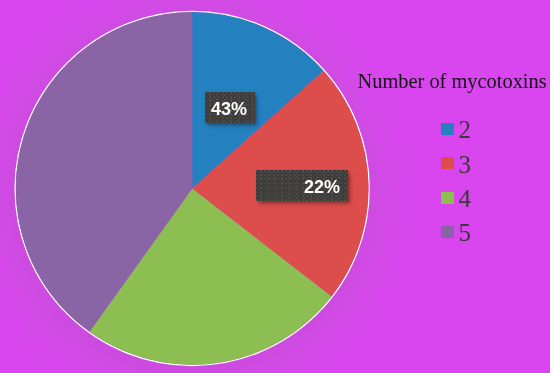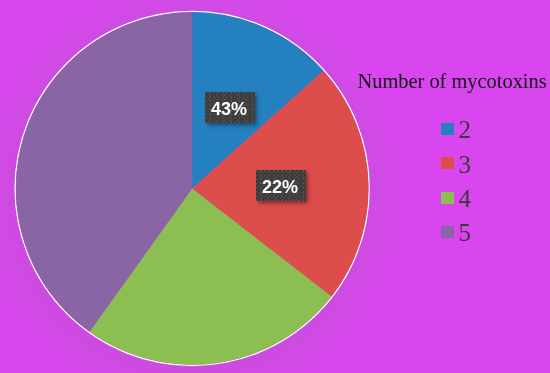--- a/index.html
+++ b/index.html
@@ -31,21 +31,21 @@
   .legend-item.i3{top:220.1px;}
   .legend-swatch{position:absolute;left:0;top:5.8px;width:13px;height:12px;}
   .legend-label{position:absolute;left:17.5px;top:0;font-size:25px;color:#3a3a3a;
                 line-height:1;white-space:nowrap;font-family:"Liberation Serif", serif;}
 
   
   .dlabel{position:absolute;width:50px;height:31px;
           display:flex;align-items:center;justify-content:center;
           box-shadow:1.5px 2px 3px rgba(0,0,0,0.30), 3px 3.5px 5px rgba(0,0,0,0.13);}
   .dlabel.d0{left:205px;top:92px;}
-  .dlabel.d1{left:256px;top:170px;}
+  .dlabel.d1{left:256px;top:170px;padding-left:42px;}
   .dlabel.d2{left:181.5px;top:260px;}
   .dlabel.d3{left:85px;top:145.5px;}
   .dlabel .bg{position:absolute;left:0;top:0;right:0;bottom:0;background:#3b3a39;
         background-image:
           radial-gradient(circle closest-side at 1.05px 1.05px, rgba(206,200,190,0.36) 0%, rgba(206,200,190,0.0) 100%),
           radial-gradient(circle closest-side at 3.15px 3.15px, rgba(186,182,176,0.22) 0%, rgba(186,182,176,0.0) 100%),
           radial-gradient(circle closest-side at 5.0px 2.2px, rgba(150,146,140,0.16) 0%, rgba(150,146,140,0.0) 100%);
         background-size:4.2px 4.2px, 4.2px 4.2px, 7.1px 5.3px;}
   .dlabel .txt{position:relative;font-family:"Liberation Sans", sans-serif;
         font-weight:bold;font-size:18px;color:#ffffff;letter-spacing:0px;

